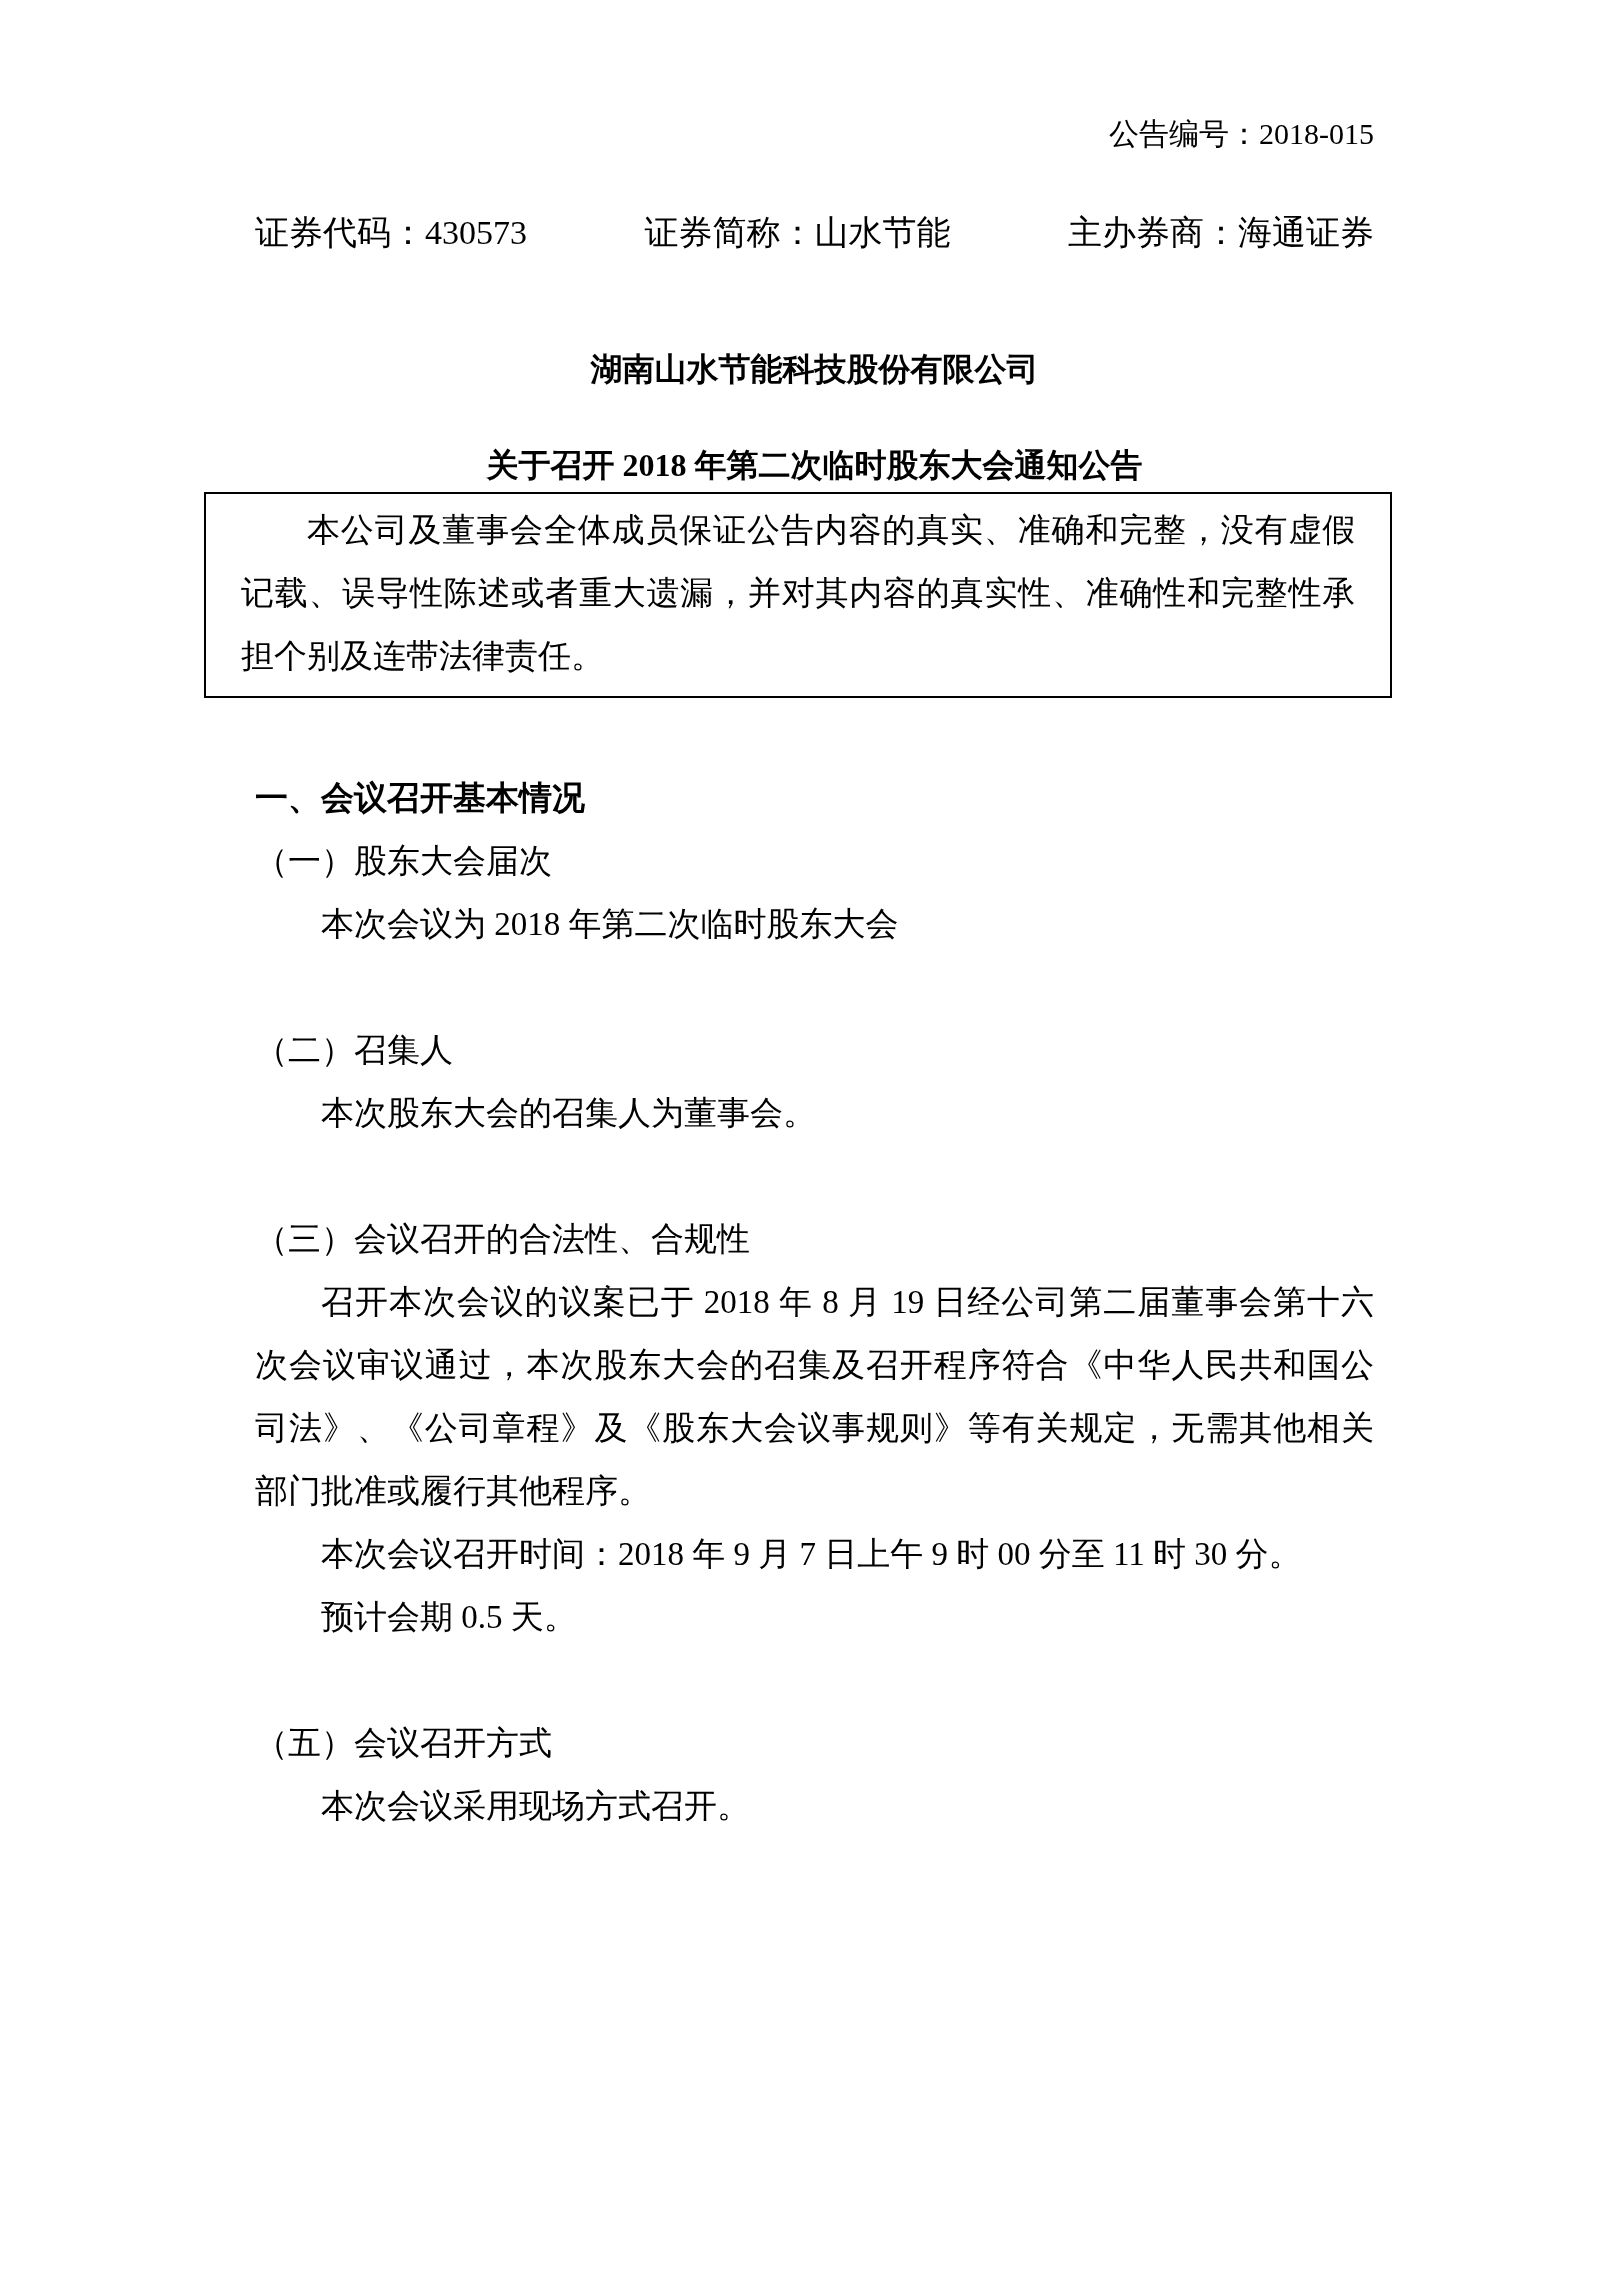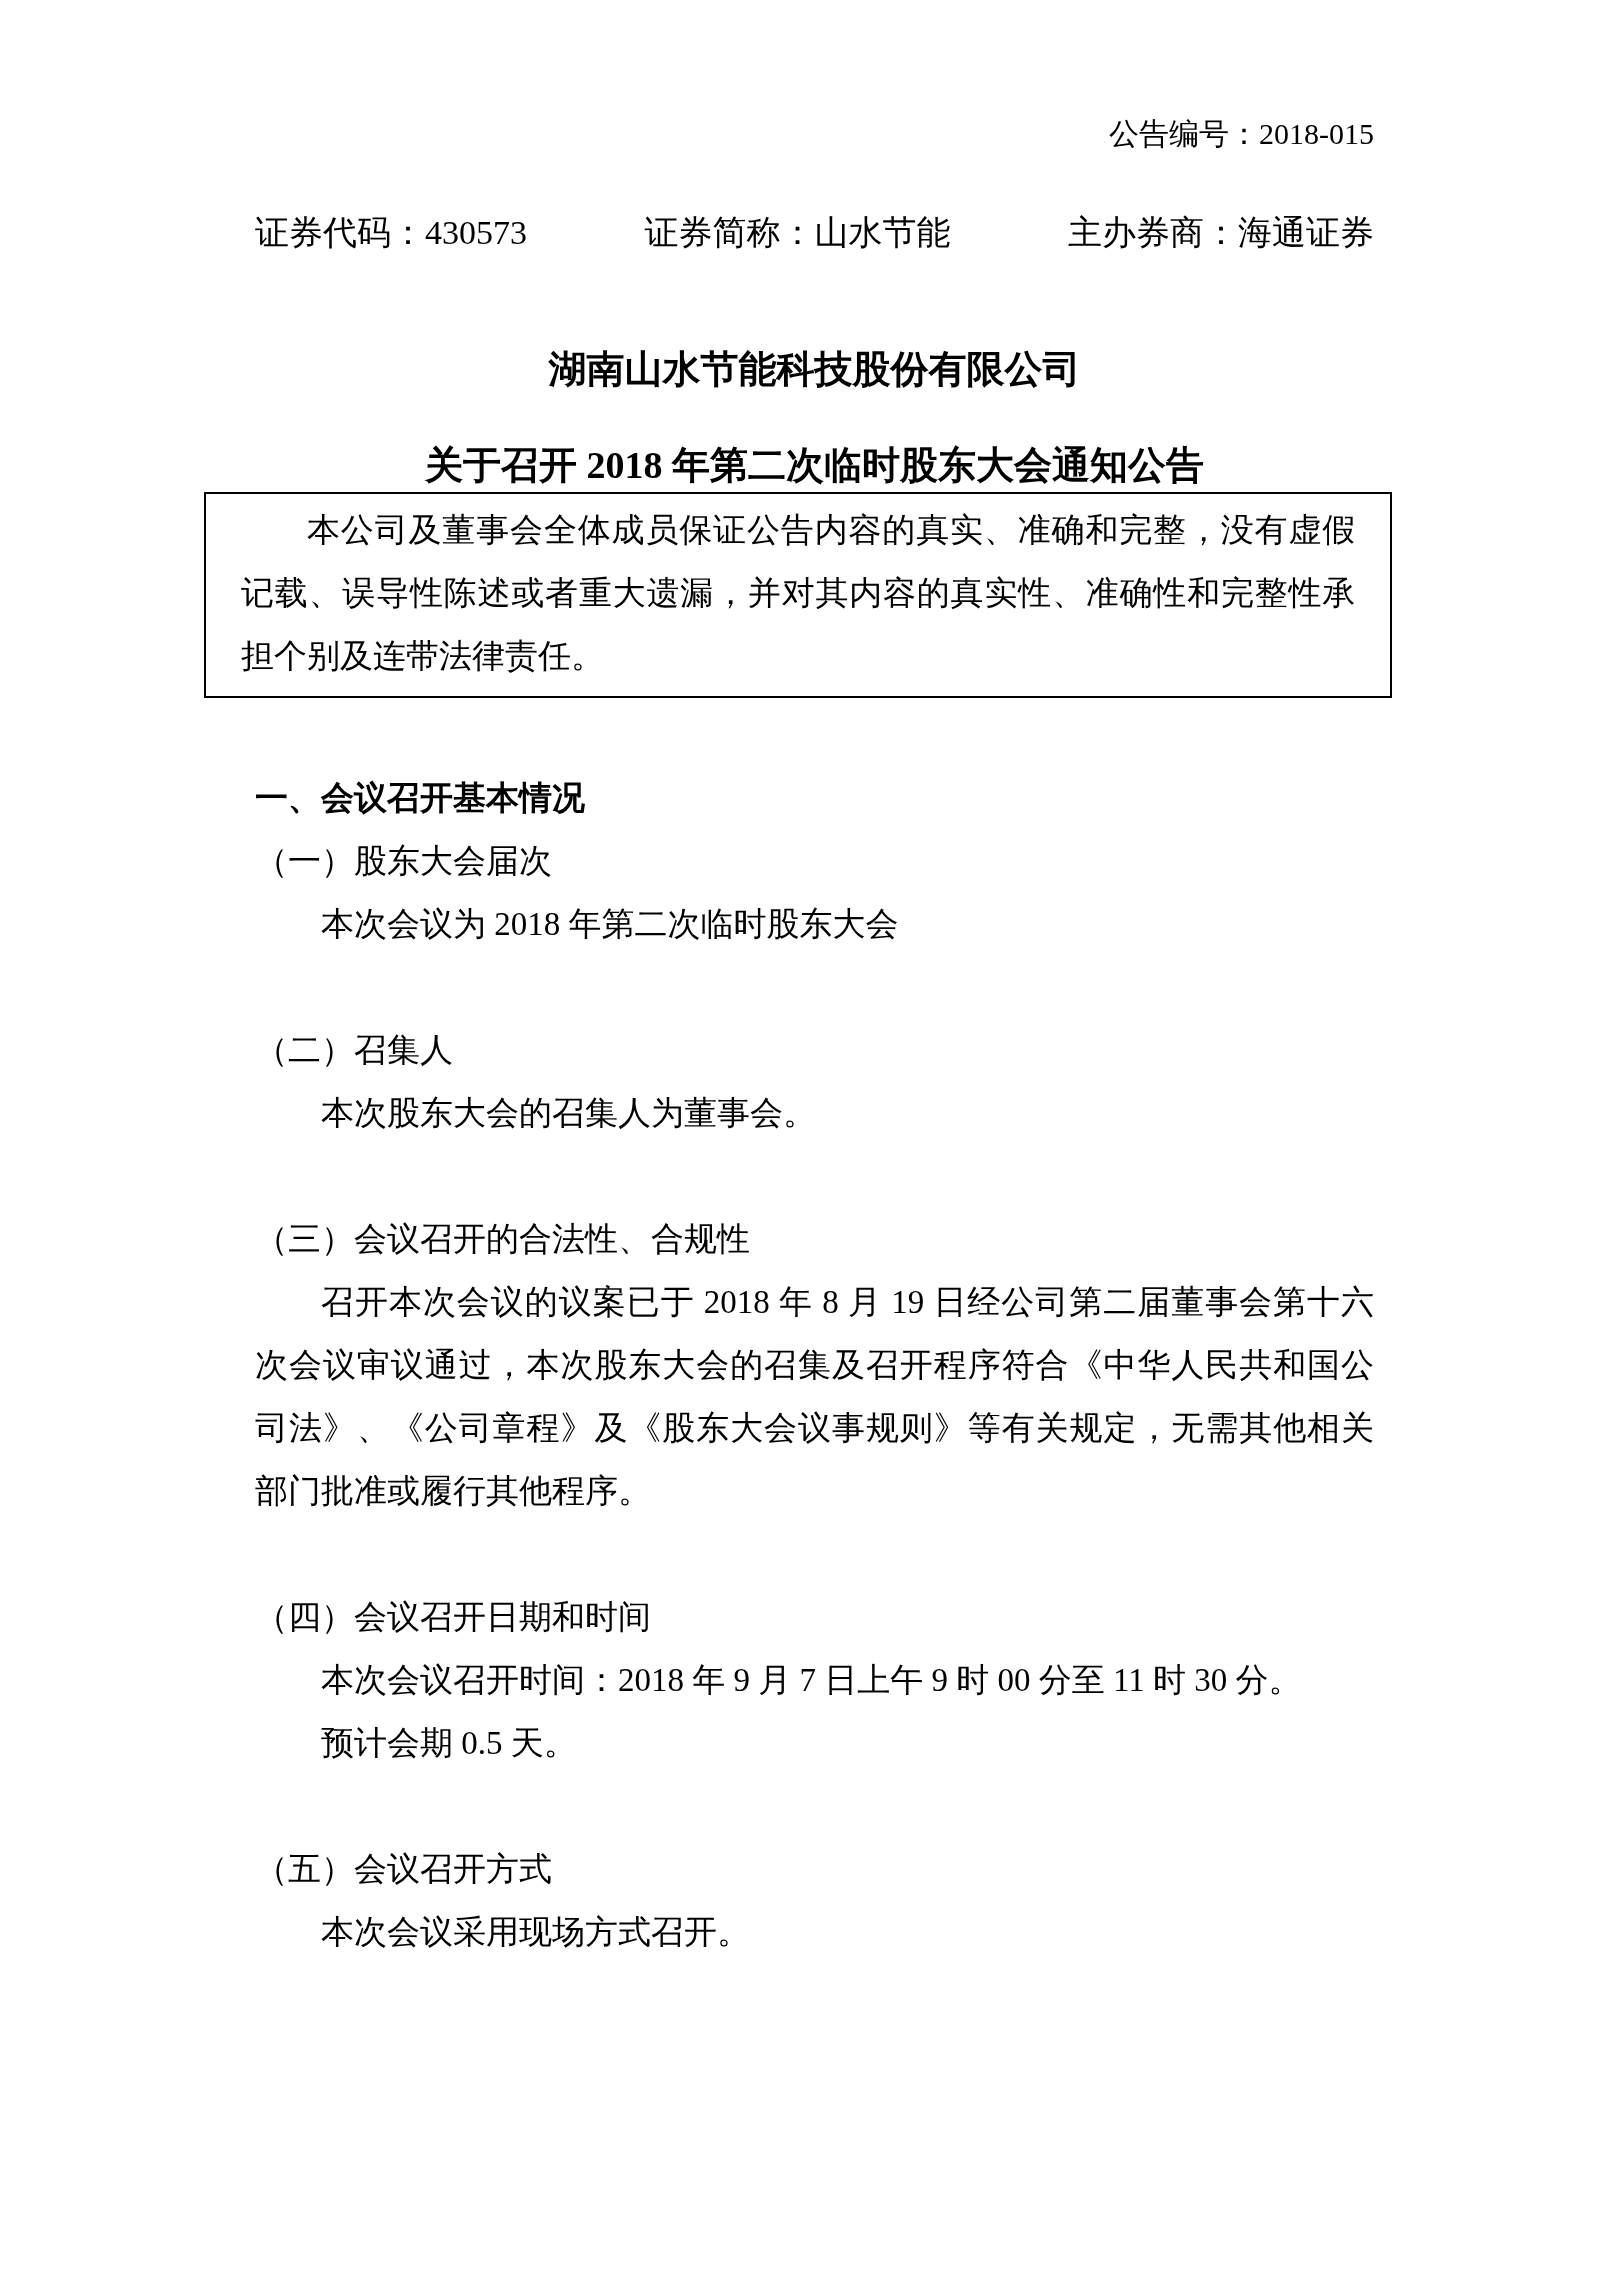--- a/index.html
+++ b/index.html
@@ -28,21 +28,21 @@
   .meta-row {
     display: flex;
     justify-content: space-between;
     font-size: 34px;
     line-height: 39px;
     margin-top: 62px;
   }
   .title {
     text-align: center;
     font-weight: bold;
-    font-size: 38px;
+    font-size: 32px;
     line-height: 54px;
     margin: 0;
   }
   .title-1 { margin-top: 90px; }
   .title-2 { margin-top: 42px; }
   .disclaimer-box {
     border: 2.6px solid #000000;
     margin-left: -51px;
     margin-right: -18.3px;
     padding: 5.2px 35px 7.9px 35px;
@@ -94,21 +94,20 @@
 
   <p class="body-line">（一）股东大会届次</p>
   <p class="body-line para">本次会议为 2018 年第二次临时股东大会</p>
 
   <p class="body-line gap-top">（二）召集人</p>
   <p class="body-line para">本次股东大会的召集人为董事会。</p>
 
   <p class="body-line gap-top">（三）会议召开的合法性、合规性</p>
   <p class="body-line para">召开本次会议的议案已于 2018 年 8 月 19 日经公司第二届董事会第十六次会议审议通过，本次股东大会的召集及召开程序符合《中华人民共和国公司法》、《公司章程》及《股东大会议事规则》等有关规定，无需其他相关部门批准或履行其他程序。</p>
 
-  <p class="body-line gap-top">（四）会议召开日期和时间</p>
   <p class="body-line para">本次会议召开时间：2018 年 9 月 7 日上午 9 时 00 分至 11 时 30 分。</p>
   <p class="body-line para">预计会期 0.5 天。</p>
 
   <p class="body-line gap-top">（五）会议召开方式</p>
   <p class="body-line para">本次会议采用现场方式召开。</p>
 
 </div>
 
 
 </body></html>

